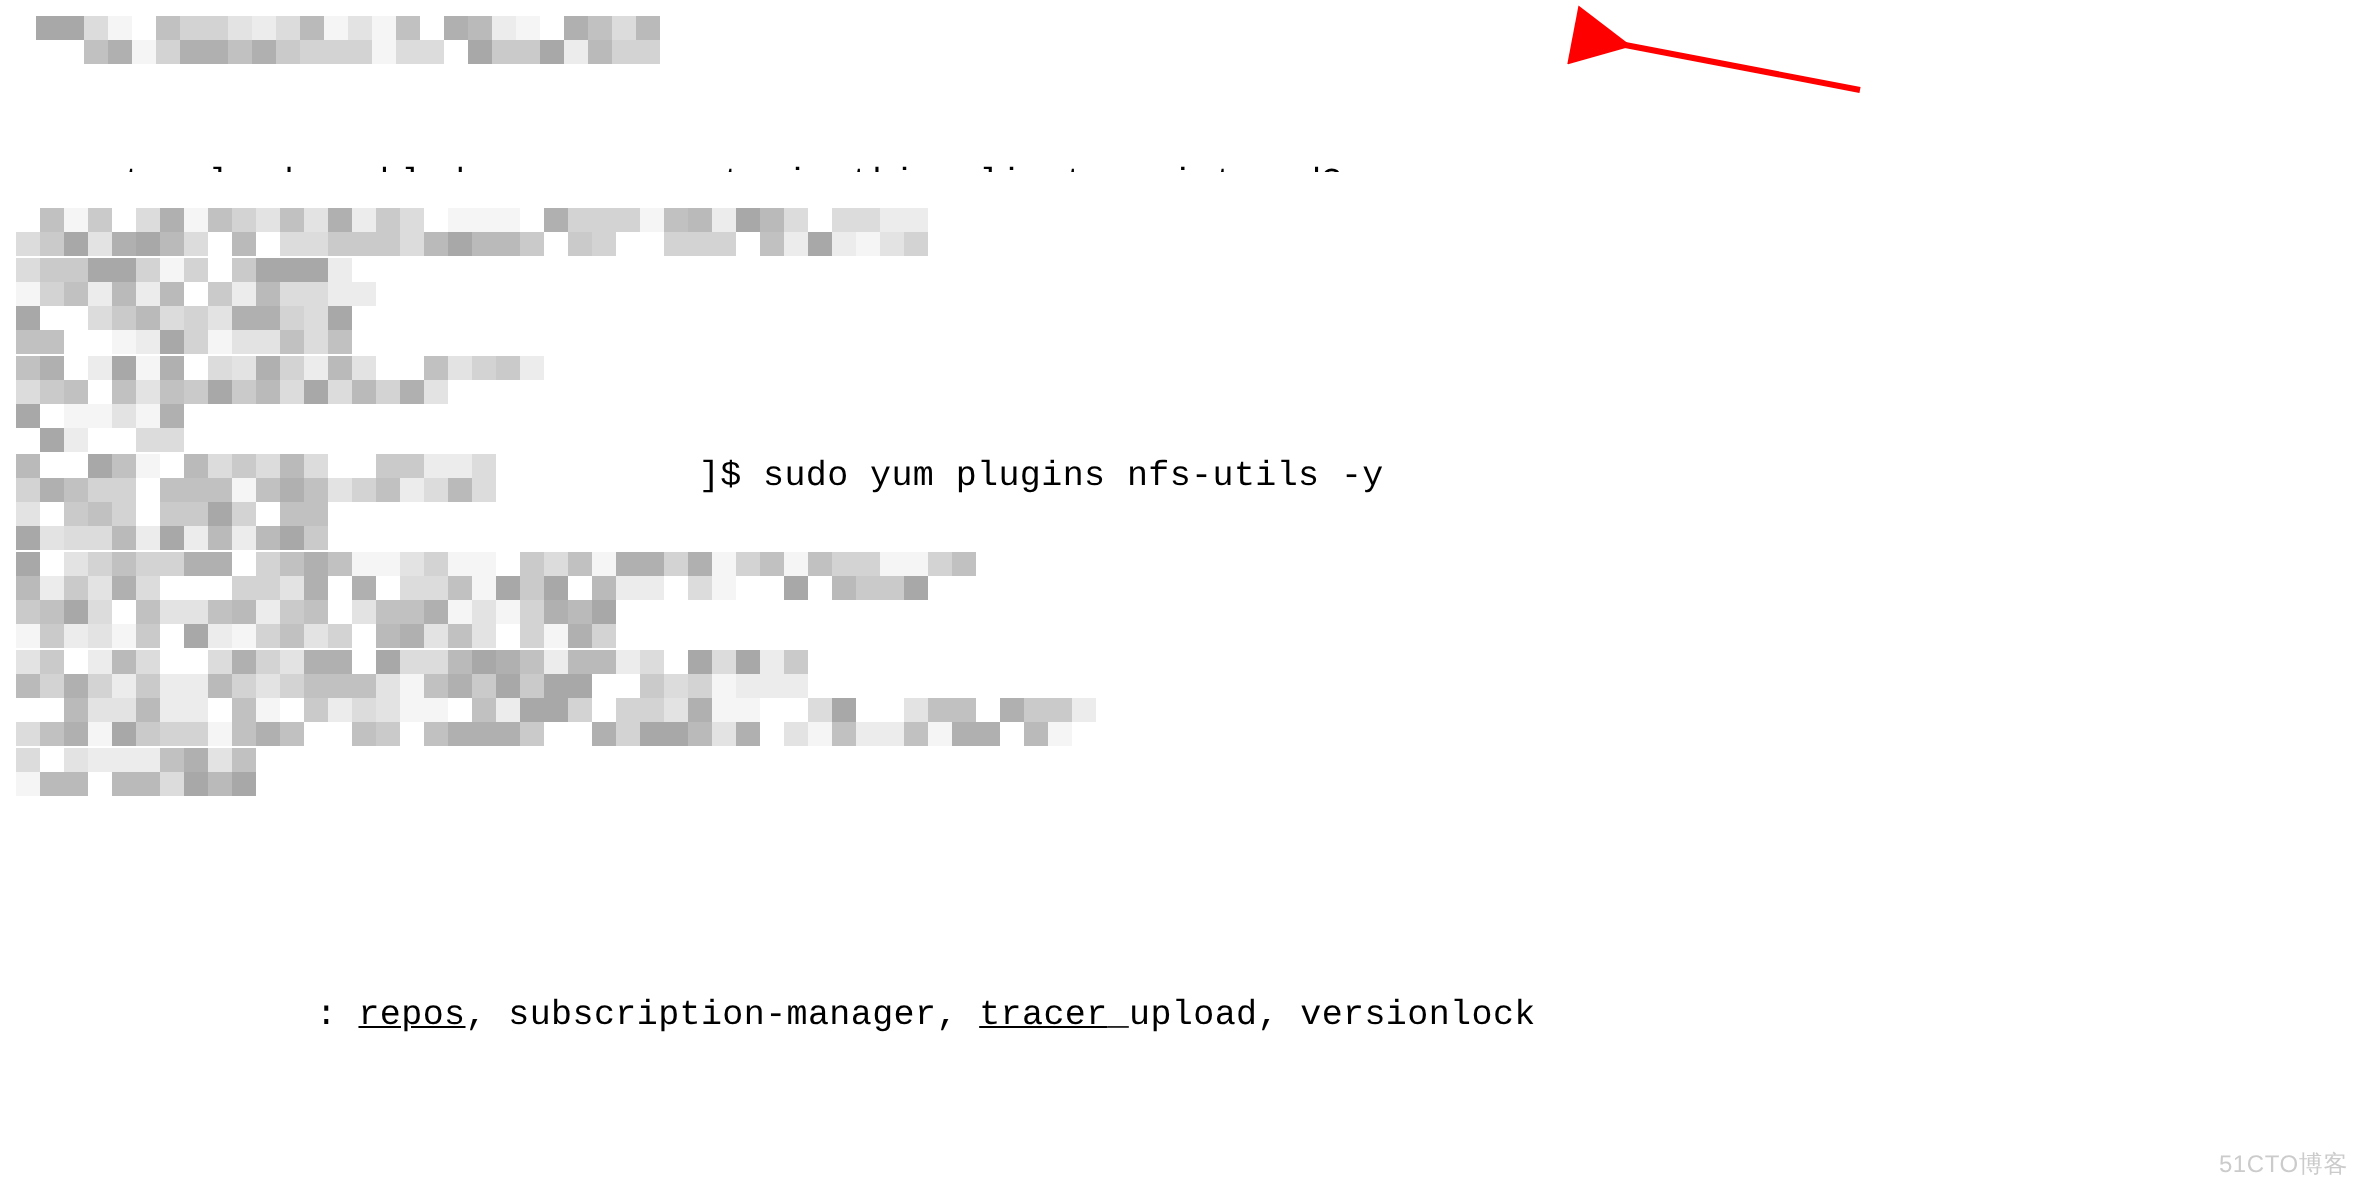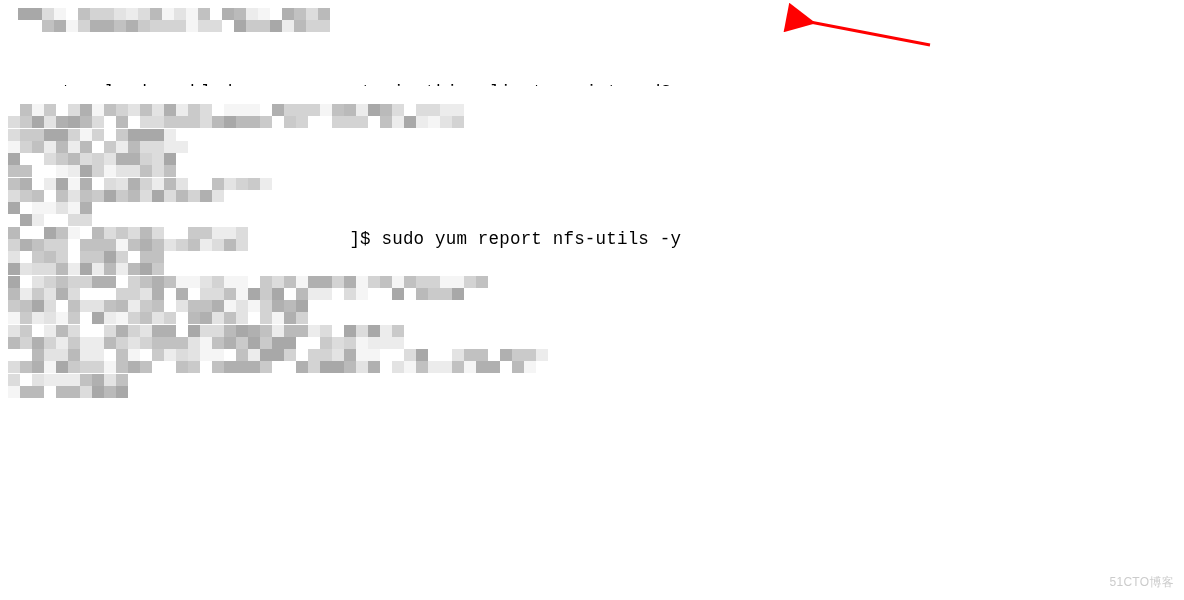--- a/index.html
+++ b/index.html
@@ -63,28 +63,29 @@
 </head>
 <body>
 
 <div class="terminal">
 
   
   <div class="row" style="height:6px;overflow:hidden;position:relative;top:-18px;">cannot upload enabled repos report, is this client registered?</div>
 
   
   <div class="row"><span>[</span><span style="display:inline-block;width:320px;position:relative;">
-    </span><span> ]$ </span><span>sudo yum report nfs-utils -y</span></div>
+    </span><span> ]$ </span><span>sudo yum plugins nfs-utils -y</span></div>
 
   
   <div class="row"><span>Failed to set locale, defaulting to C</span></div>
 
   
 
   
+  <div class="row"><span>              : </span><span class="underline">repos</span><span>, subscription-manager, </span><span class="underline">tracer</span><span>_upload, versionlock</span></div>
 
   
   
 
   
   
   
   
   
   

